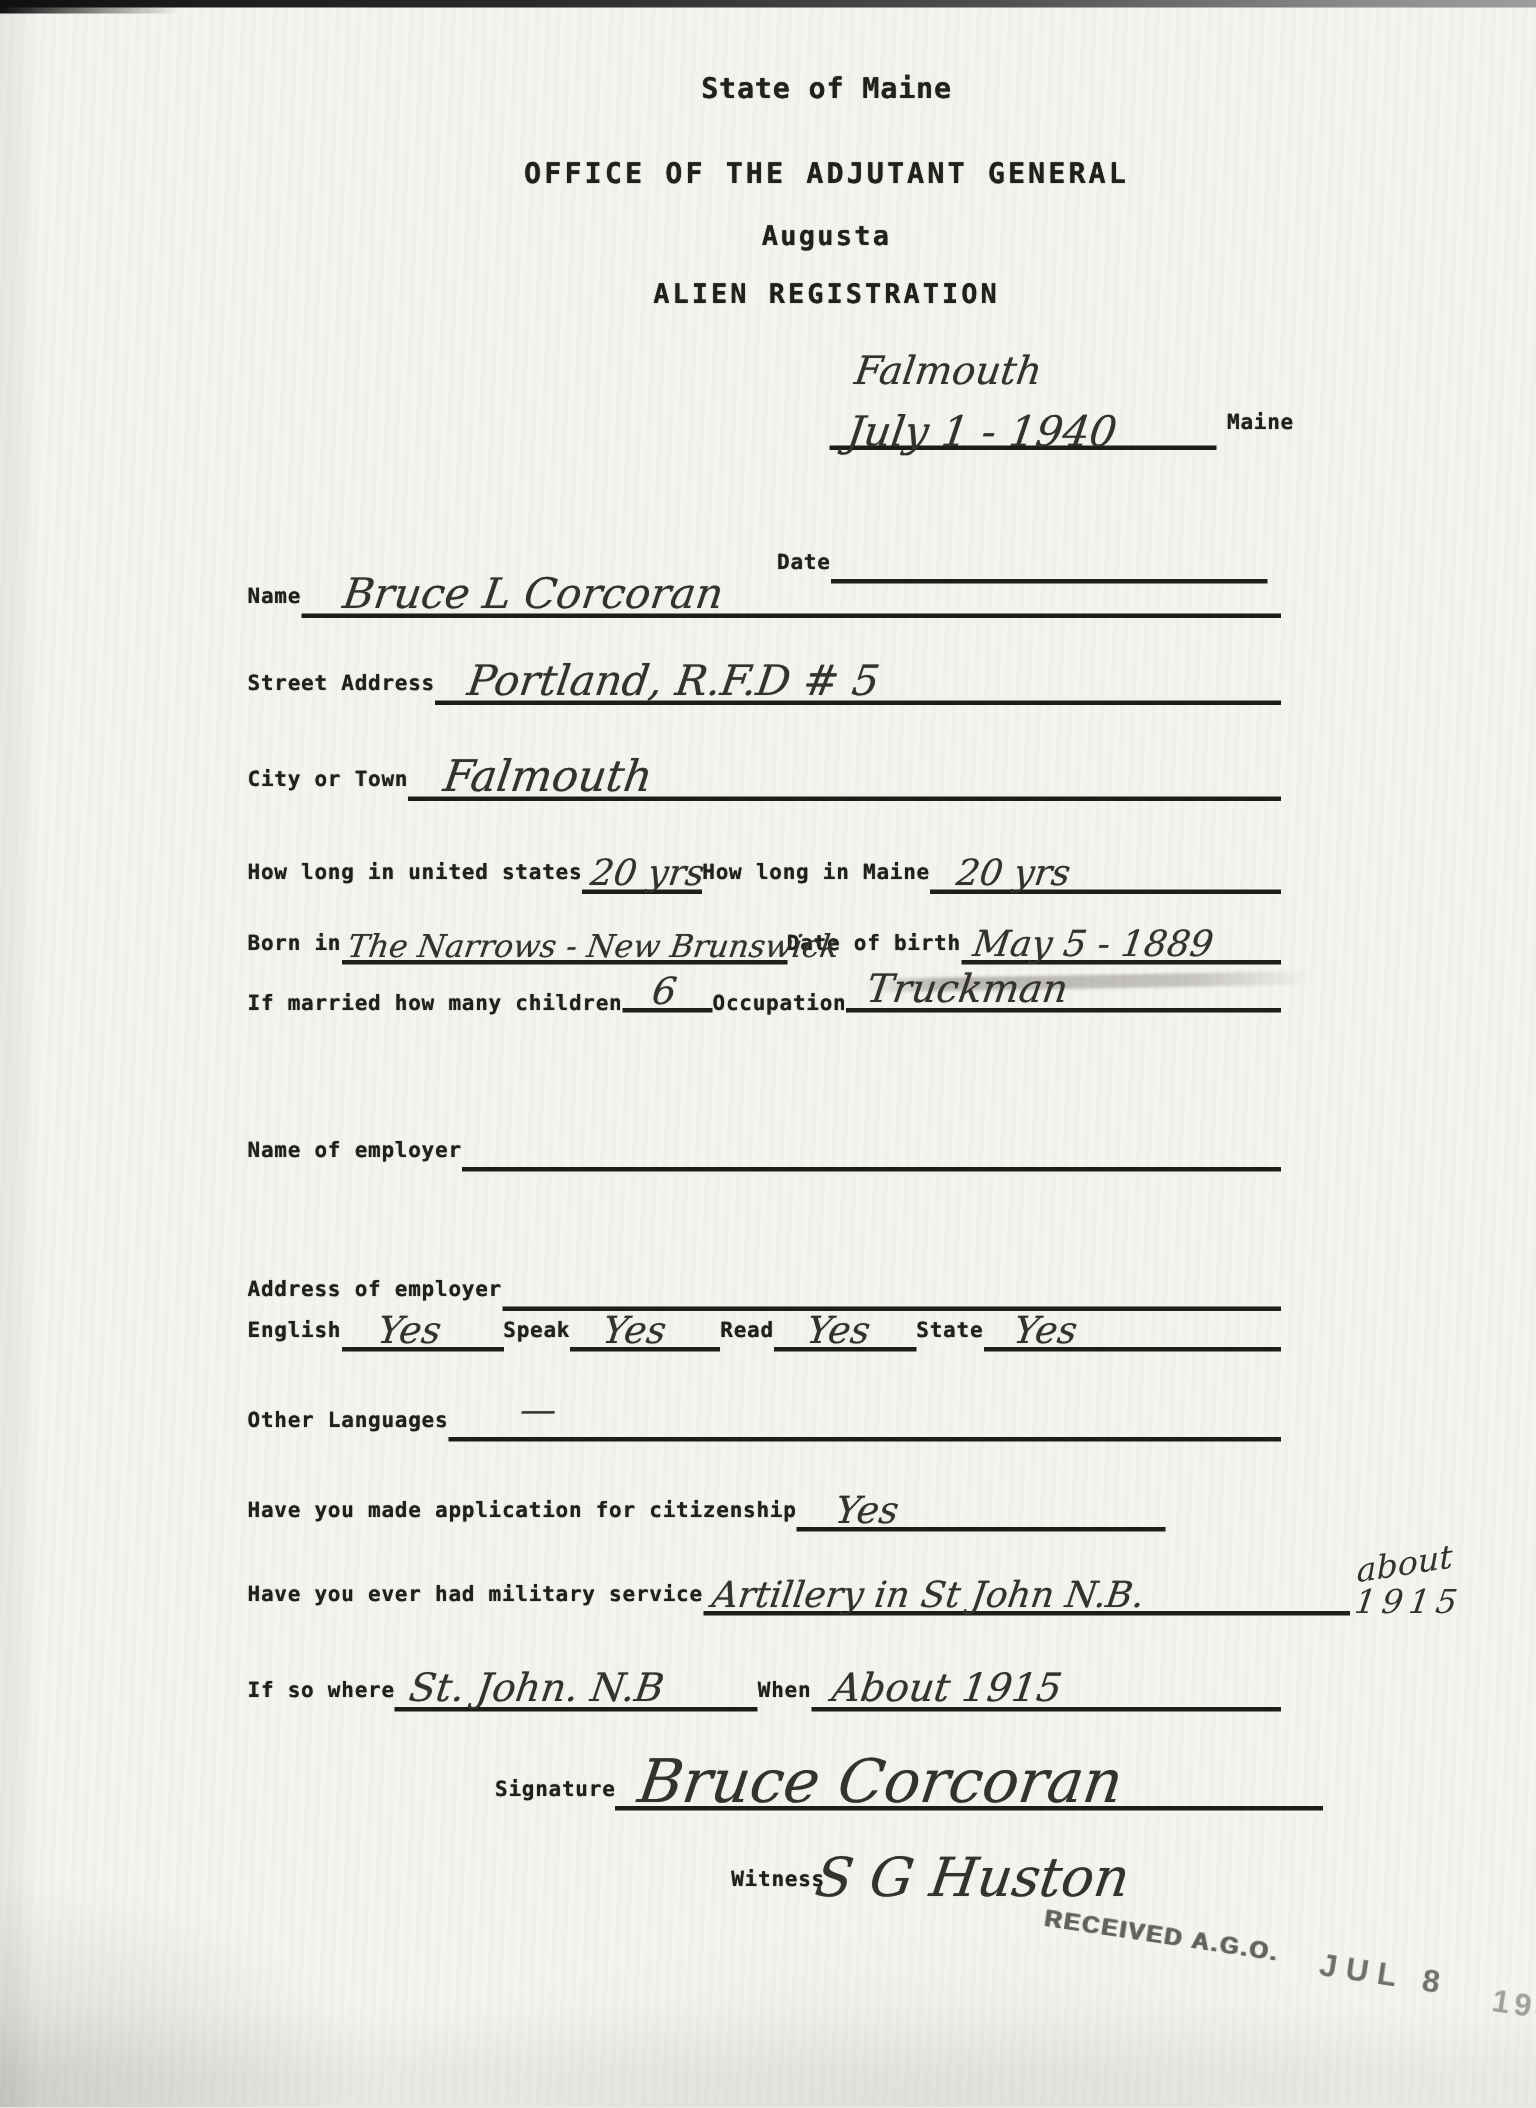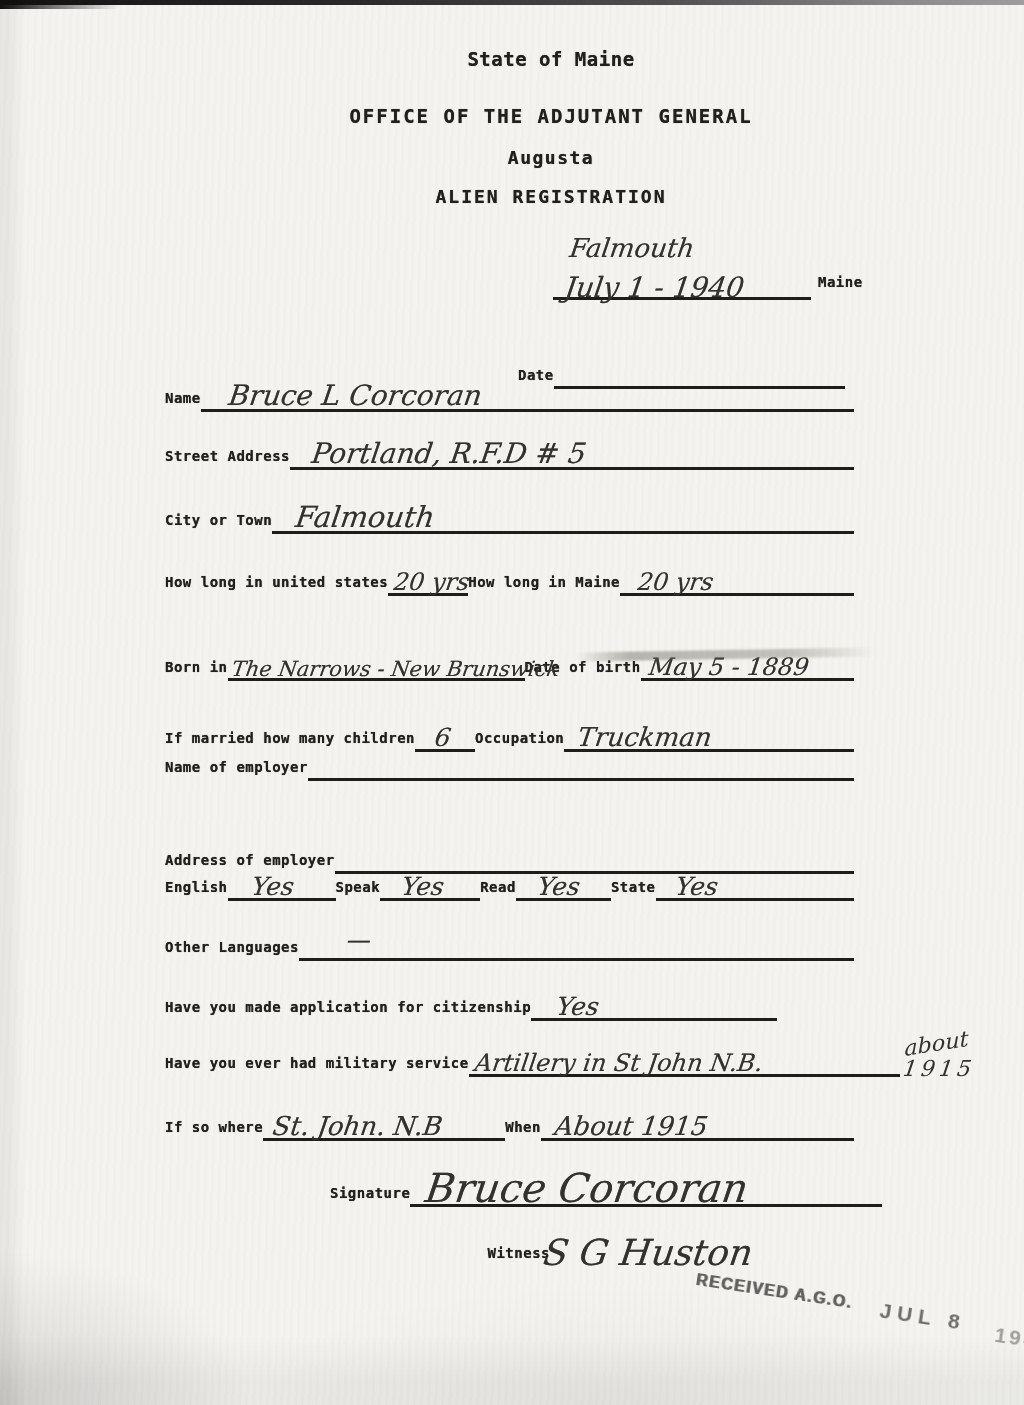--- a/index.html
+++ b/index.html
@@ -138,33 +138,33 @@
     <span class="tt lbl">How long in united states</span>
     <span class="ul" style="width:80px;">
       <span class="hand" style="left:6px;font-size:24px;">20 yrs</span>
     </span>
     <span class="tt lbl">How long in Maine</span>
     <span class="ul flex">
       <span class="hand" style="left:18px;font-size:24px;">20 yrs</span>
     </span>
   </div>
 
-  <div class="row" style="top:656px;">
+  <div class="row" style="top:618px;">
     <span class="tt lbl">Born in</span>
     <span class="ul" style="width:297px;">
       <span class="hand" style="left:4px;font-size:21px;">The Narrows - New Brunswick</span>
     </span>
     <span class="tt lbl">Date of birth</span>
     <span class="ul flex">
       <span class="hand" style="left:8px;font-size:24px;">May 5 - 1889</span>
     </span>
   </div>
   <div class="smudge"></div>
 
-  <div class="row" style="top:727px;">
+  <div class="row" style="top:658px;align-items:center;">
     <span class="tt lbl">If married how many children</span>
     <span class="ul" style="width:60px;">
       <span class="hand" style="left:20px;font-size:25px;">6</span>
     </span>
     <span class="tt lbl">Occupation</span>
     <span class="ul flex">
       <span class="hand" style="left:14px;font-size:26px;">Truckman</span>
     </span>
   </div>
 

